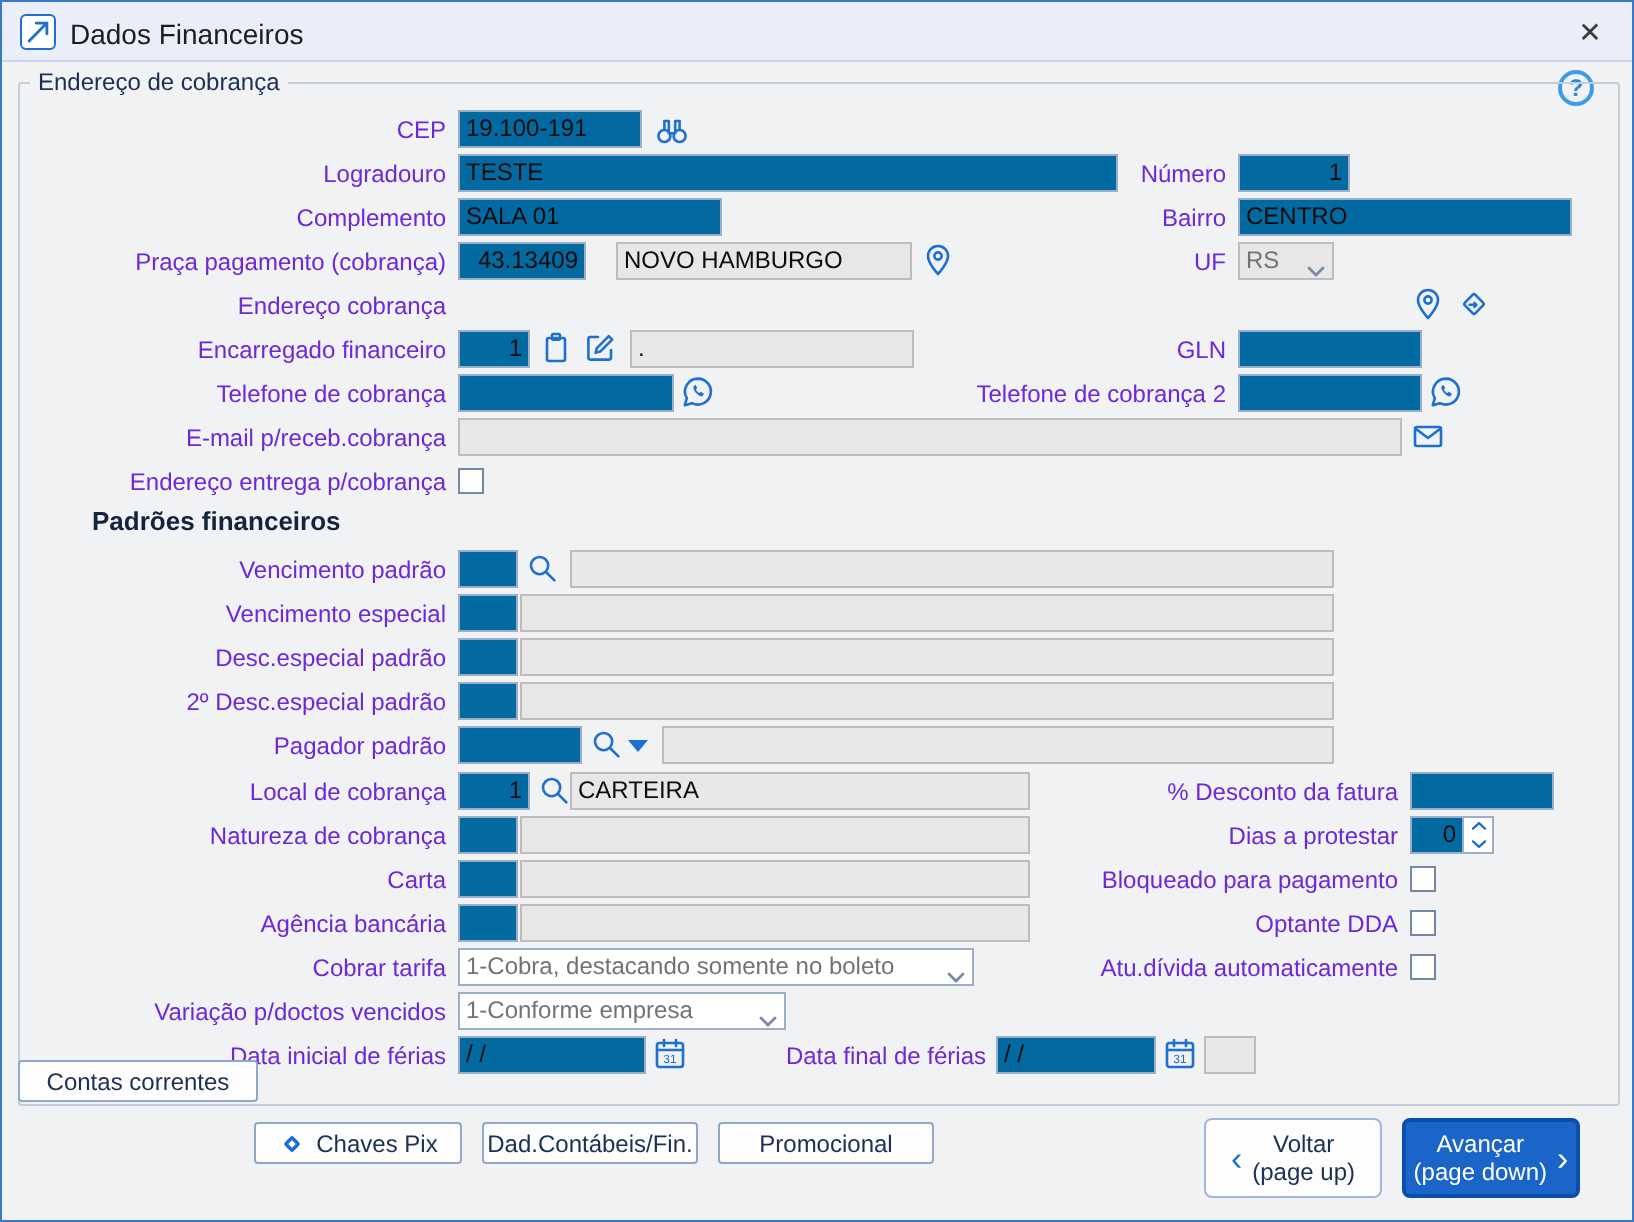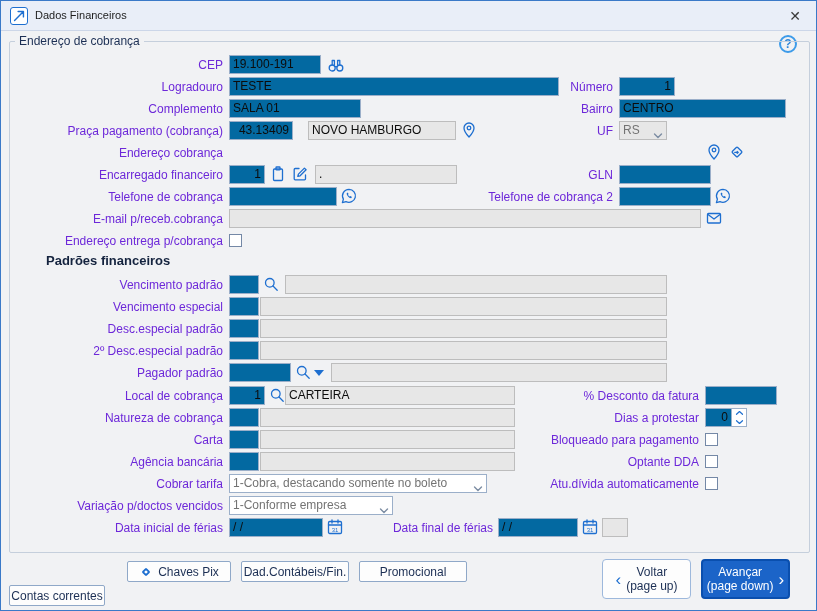--- a/index.html
+++ b/index.html
@@ -1,21 +1,21 @@
 <!DOCTYPE html>
 <html><head>
 <meta charset="utf-8">
 <style>
   * { margin:0; padding:0; box-sizing:border-box; }
   body { background:#fff; font-family:"Liberation Sans", sans-serif; }
   #dlg { position:relative; width:817px; height:611px; background:#f1f2f4; border:1px solid #3a79c8; overflow:hidden; }
   .titlebar { position:absolute; left:0; top:0; width:100%; height:30px; background:#e9eef8; border-bottom:1px solid #ccd6e8; }
   .app-icon { position:absolute; left:9px; top:6px; width:18px; height:18px; border:1px solid #1e6fd0; border-radius:3px; background:#fff; }
   .app-icon svg { width:16px; height:16px; display:block; margin:0 auto; }
-  .title-text { position:absolute; left:34px; top:8px; font-size:11px; color:#1d1d1d; }
+  .title-text { position:absolute; left:34px; top:8px; font-size:14px; color:#1d1d1d; }
   .close { position:absolute; right:12px; top:7px; width:18px; height:18px; font-size:14px; color:#3a3a3a; text-align:center; line-height:17px; cursor:pointer; }
   .help { position:absolute; left:778px; top:34px; width:18px; height:18px; border:2px solid #3d9be9; border-radius:50%; color:#2e86d9; font-weight:bold; font-size:12px; text-align:center; line-height:15px; cursor:pointer; }
   .group { position:absolute; left:8px; top:40px; width:801px; height:512px; border:1px solid #c5cfdc; border-radius:2px; }
   .legend { position:absolute; left:14px; top:33px; font-size:12px; color:#1c2f54; background:#f1f2f4; padding:0 4px; }
   .heading { position:absolute; left:45px; top:252px; font-size:13px; font-weight:bold; color:#14233e; }
   .lbl { position:absolute; font-size:12px; color:#6d28d9; line-height:19px; text-align:right; white-space:nowrap; }
   .fld { position:absolute; height:19px; background:#0369a1; border:1px solid #9bafc9; font-size:12px; color:#0c0c0c; line-height:16px; padding:0 3px; white-space:nowrap; overflow:hidden; }
   .fld.dis { background:#e7e7e7; border-color:#bdbdbd; }
   .fld.num { text-align:right; }
   .sel { position:absolute; height:19px; background:#fff; border:1px solid #9bafc9; font-size:12px; color:#737373; line-height:16px; padding:0 16px 0 3px; white-space:nowrap; overflow:hidden; }
@@ -262,21 +262,21 @@
   <div class="fld" style="left:497px;top:517px;width:80px">/ /</div>
   <div class="icon" style="left:580px;top:517px">
     <svg viewBox="0 0 18 18">
         <rect x="2.5" y="3.5" width="13" height="12" rx="1.2"></rect>
         <path d="M2.5 7h13M6 2v3M12 2v3"></path>
         <text x="9" y="13.6" font-size="6" text-anchor="middle" fill="#1e6fd0" stroke="none" font-family="Liberation Sans, sans-serif">31</text>
       </svg>
   </div>
   <div class="fld dis" style="left:601px;top:517px;width:26px"></div>
 
-  <div class="btn" style="left:8px;top:584px;width:96px">
+  <div class="btn" style="left:8px;top:529px;width:120px">
     <span>Contas correntes</span>
   </div>
   <div class="btn" style="left:126px;top:560px;width:104px">
     <span class="icon" style="position:static;width:14px;height:14px">
       <svg viewBox="0 0 18 18">
           <rect x="5" y="5" width="8" height="8" rx="1.6" transform="rotate(45 9 9)" fill="#1e6fd0" stroke="none"></rect>
           <rect x="7.3" y="7.3" width="3.4" height="3.4" transform="rotate(45 9 9)" fill="#fff" stroke="none"></rect>
         </svg>
     </span>
     <span>Chaves Pix</span>

